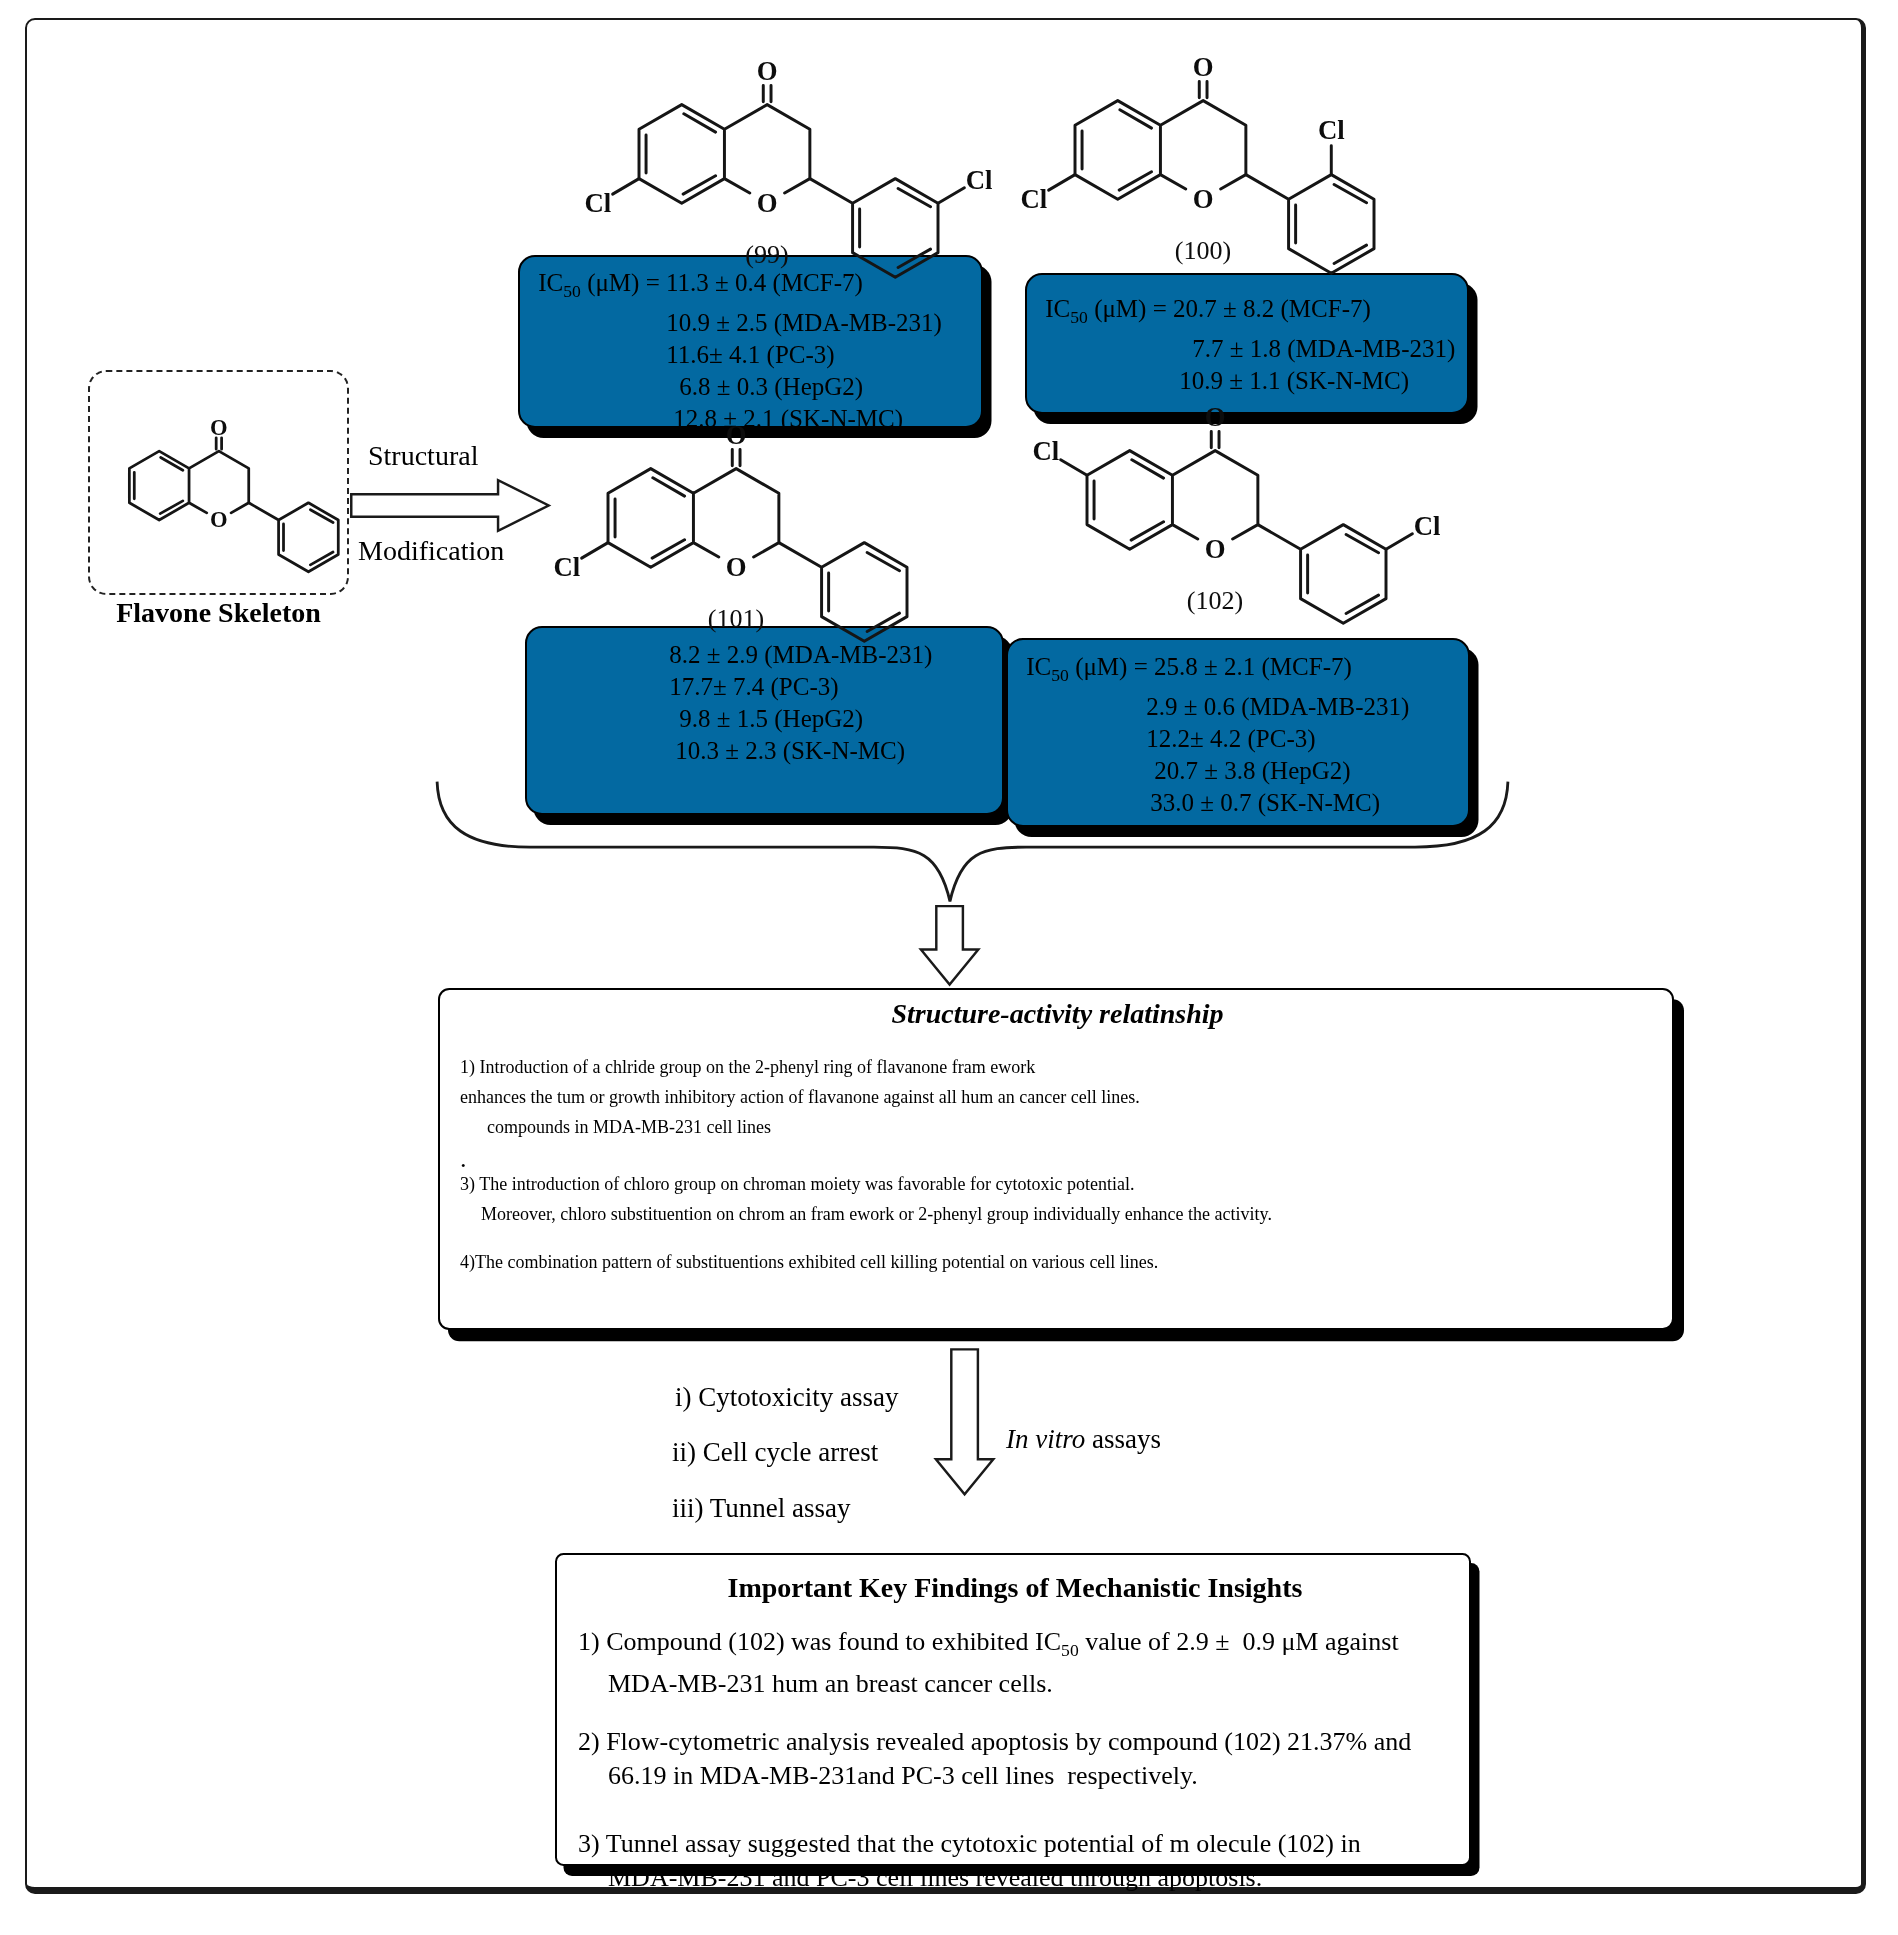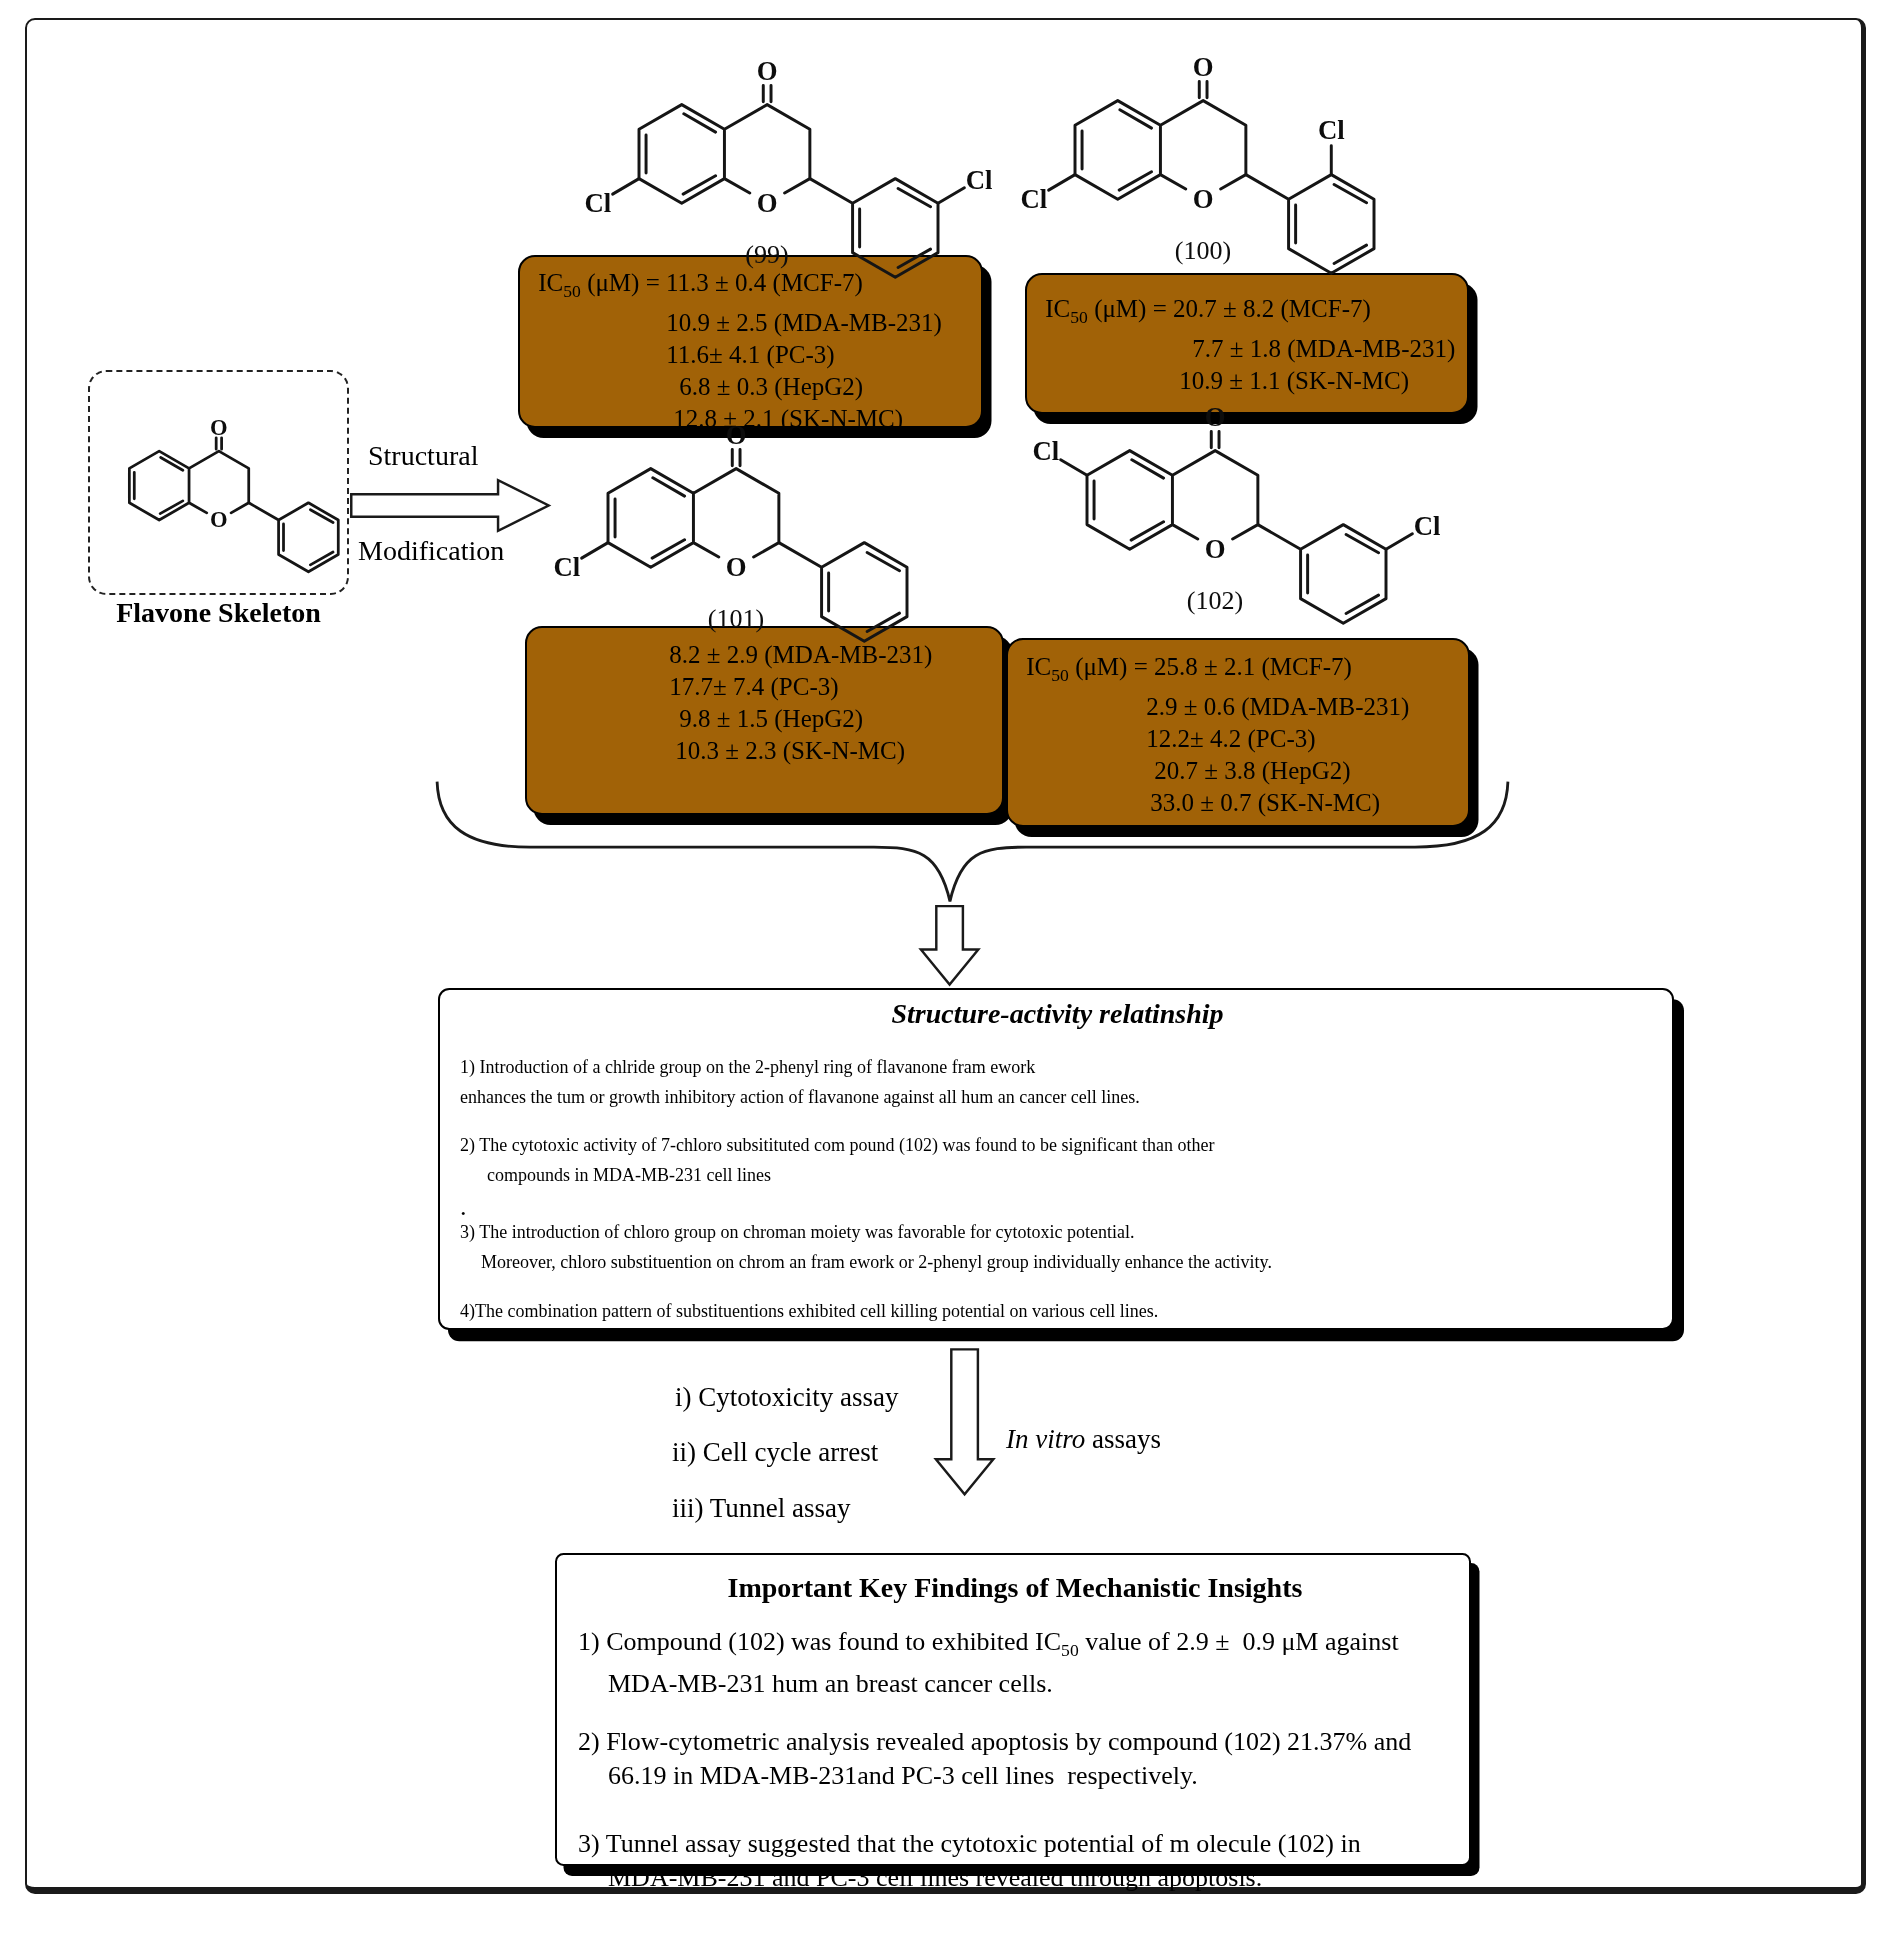--- a/index.html
+++ b/index.html
@@ -17,21 +17,21 @@
   .atom{font-size:38px;font-weight:700;text-anchor:middle;dominant-baseline:central;}
   svg.sk .atom{font-size:46px;}
   .cnum{font-size:37px;font-weight:400;text-anchor:middle;dominant-baseline:central;}
   
   #dashedbox{left:88px;top:370px;width:261px;height:225px;border:2.5px dashed #222;
              border-radius:18.3px;box-sizing:border-box;}
   .caption{font-size:28px;font-weight:600;text-align:center;}
   
   .translabel{font-size:28px;font-weight:500;white-space:pre;}
   
-  .icbox{border:2.1px solid #000;border-radius:17px;background:#a16207;box-sizing:border-box;
+  .icbox{border:2.1px solid #000;border-radius:17px;background:#0369a1;box-sizing:border-box;
          box-shadow:8.5px 10px 0 0 #000;padding-top:var(--pt,11.3px);padding-left:18.3px;}
   .ic-line{font-size:25px;line-height:32px;white-space:pre-wrap;}
   .icbox .cont{padding-left:var(--ind,127px);}
   .sb{font-size:17.6px;}
   
   .bigbox{border:2.8px solid #000;background:#fff;box-sizing:border-box;}
   #sarbox{left:402px;top:988px;width:1236px;height:342px;border-radius:11.3px;
           box-shadow:10px 11.3px 0 0 #000;padding:7px 17px 0 20px;margin-left:36px;}
   .boxtitle{font-size:28px;font-weight:700;text-align:center;line-height:34px;}
   .italic{font-style:italic;}
@@ -169,21 +169,20 @@
                           C764 115 794 108 856 108 L1408 108 C1498 108 1538 78 1540 15"></path>
   </svg>
   <svg class="abs" style="left:916px;top:903px" width="70" height="86" viewBox="0 0 100 122">
     <polygon class="blockarrow" points="29,4 67,4 67,66 89,66 48,116 7,66 29,66"></polygon>
   </svg>
 
   <div id="sarbox" class="abs bigbox">
     <div class="boxtitle italic">Structure-activity relatinship</div>
     <div class="sar-line mt30">1) Introduction of a chlride group on the 2-phenyl ring of flavanone fram ework</div>
     <div class="sar-line">enhances the tum or growth inhibitory action of flavanone against all hum an cancer cell lines.</div>
-    <div class="sar-line mt26">2) The cytotoxic activity of 7-chloro subsitituted com pound (102) was found to be significant than other</div>
     <div class="sar-line ind38">compounds in MDA-MB-231 cell lines</div>
     <div class="dotline">.</div>
     <div class="sar-line">3) The introduction of chloro group on chroman moiety was favorable for cytotoxic potential.</div>
     <div class="sar-line ind30">Moreover, chloro substituention on chrom an fram ework or 2-phenyl group individually enhance the activity.</div>
     <div class="sar-line mt26">4)The combination pattern of substituentions exhibited cell killing potential on various cell lines.</div>
   </div>
 
   <div class="abs asy" style="left:675px;top:1382px">i) Cytotoxicity assay</div>
   <div class="abs asy" style="left:672px;top:1437px">ii) Cell cycle arrest</div>
   <div class="abs asy" style="left:672px;top:1493px">iii) Tunnel assay</div>

